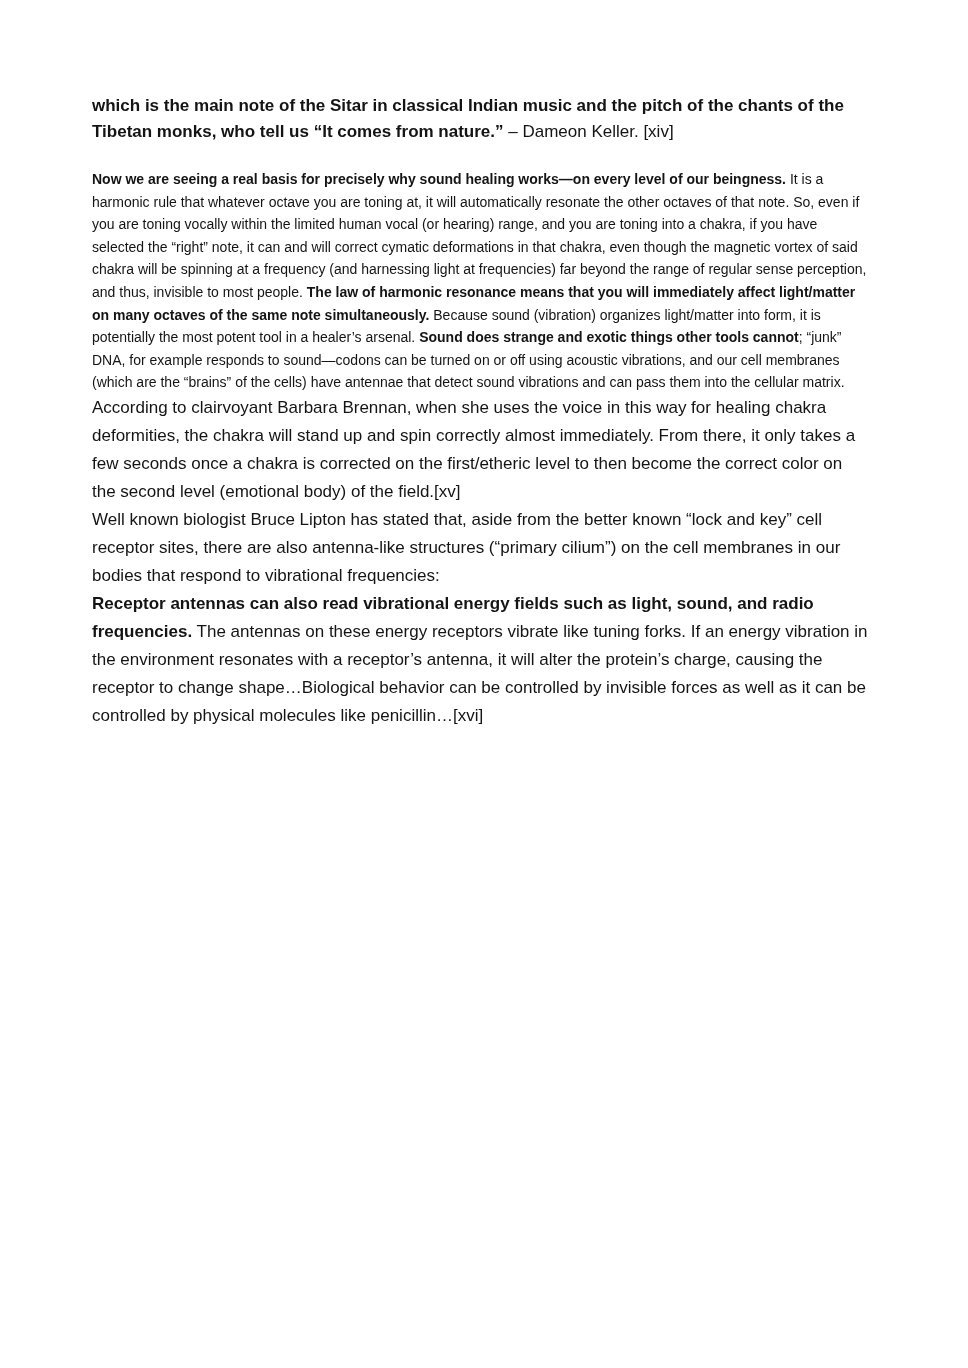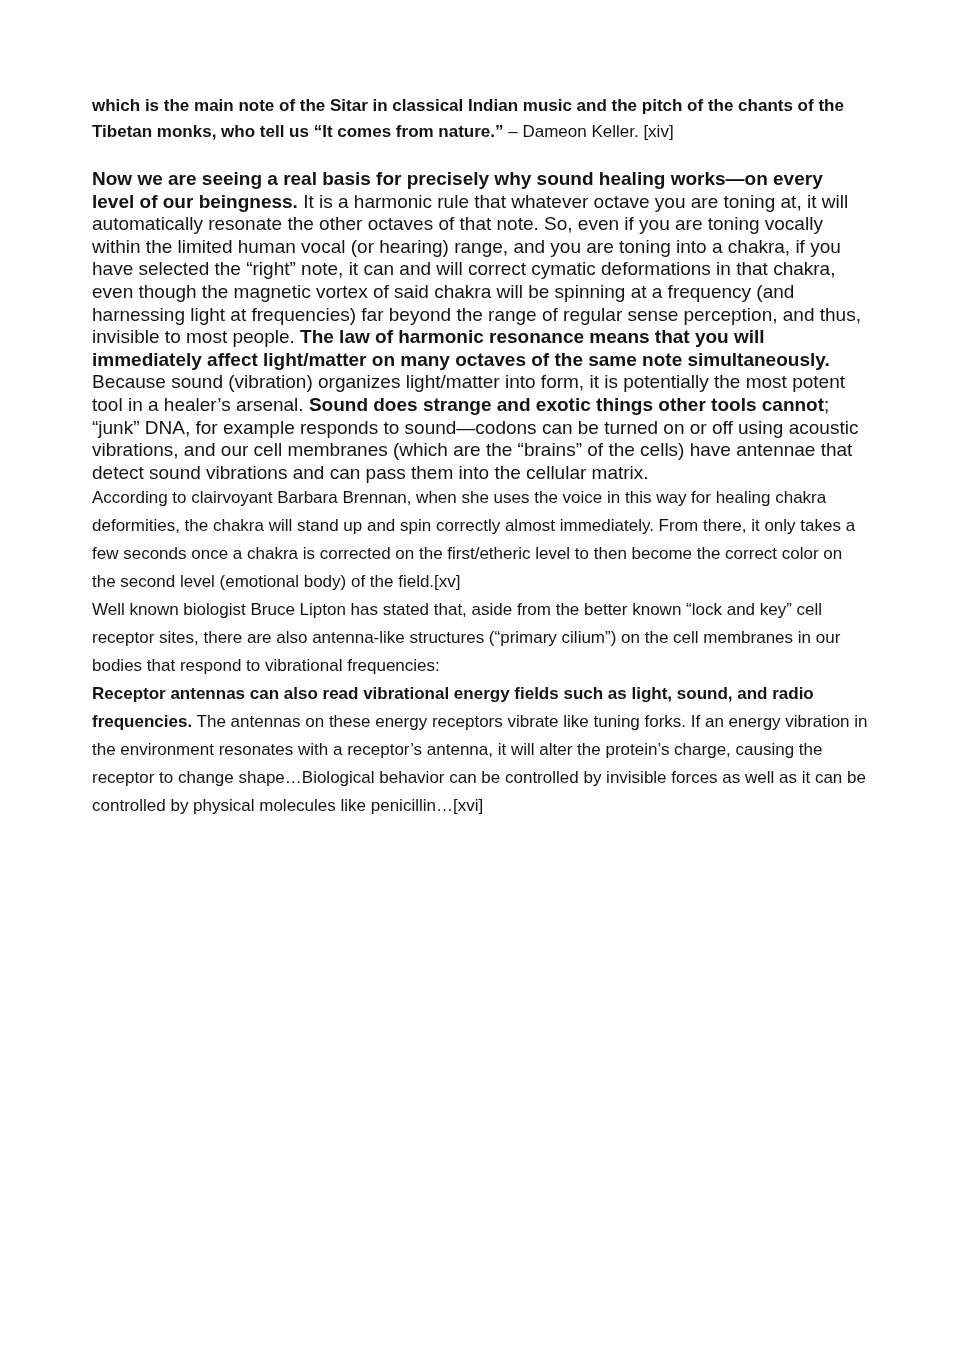--- a/index.html
+++ b/index.html
@@ -28,21 +28,21 @@
     padding: 0;
   }
   
   .style-quote {
     font-size: 17px;
     line-height: 26px;
     margin-bottom: 23px;
   }
   
   .style-body-a {
-    font-size: 19px;
+    font-size: 14px;
     line-height: 22.6px;
   }
   
   .style-body-b {
     font-size: 17px;
     line-height: 28px;
   }
   .run { font-weight: 400; }
   .run.bold { font-weight: 700; }
 </style>

